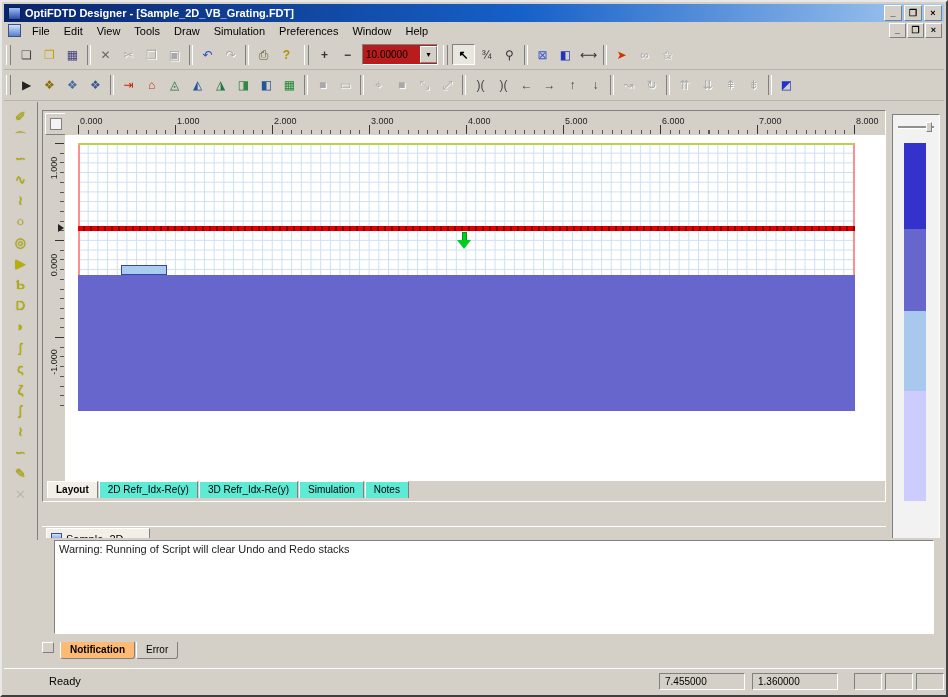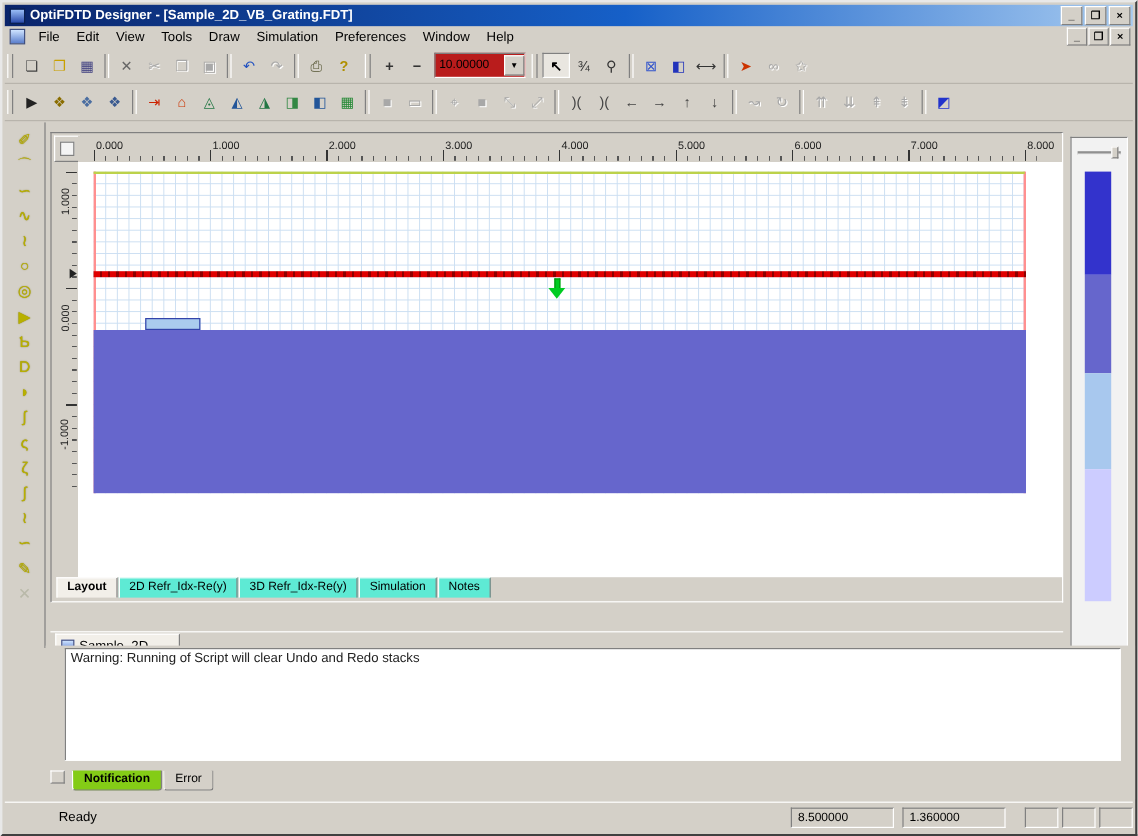--- a/index.html
+++ b/index.html
@@ -108,21 +108,21 @@
   #colorbar .seg{width:22px;}
 
   
   #notif-panel{position:absolute;left:36px;top:536px;width:908px;height:128px;background:#d4d0c8;}
   #notif-box{position:absolute;left:16px;top:2px;width:878px;height:92px;background:#fff;overflow:hidden;}
   #notif-text{padding:2px 4px;font-size:11px;color:#222;}
   #notif-splitter{position:absolute;left:4px;top:104px;width:10px;height:9px;background:#d4d0c8;}
   #output-tabs{position:absolute;left:22px;top:104px;display:flex;gap:1px;}
   .otab{background:#d4d0c8;border:1px solid;border-color:#ffffff #808080 #808080 #ffffff;border-top:none;
     padding:2px 9px 3px 9px;font-size:10px;border-radius:0 0 3px 3px;}
-  .otab.active{background:#84cc16;font-weight:bold;}
+  .otab.active{background:#fdba74;font-weight:bold;}
 
   
   #statusbar{position:absolute;left:2px;right:2px;top:666px;height:27px;background:#d4d0c8;border-top:1px solid #ffffff;}
   #status-ready{position:absolute;left:8px;top:6px;margin-left:37px;}
   .spanel{position:absolute;top:4px;height:17px;box-sizing:border-box;background:#d4d0c8;
     font-size:10px;display:flex;align-items:center;padding-left:5px;}
 </style>
 </head>
 <body>
 
@@ -324,20 +324,20 @@
     <div id="notif-splitter" class="raised"></div>
     <div id="output-tabs">
 
     <span class="otab active">Notification</span>
         <span class="otab">Error</span>
       </div>
   </div>
 
   <div id="statusbar">
     <span id="status-ready">Ready</span>
-    <span class="spanel sunken" style="left:655px;width:86px;">8.500000</span>
+    <span class="spanel sunken" style="left:655px;width:86px;">7.455000</span>
     <span class="spanel sunken" style="left:748px;width:86px;">1.360000</span>
     <span class="spanel sunken" style="left:850px;width:28px;"></span>
     <span class="spanel sunken" style="left:881px;width:28px;"></span>
     <span class="spanel sunken" style="left:912px;width:28px;"></span>
   </div>
 
 </div>
 
 </body></html>

